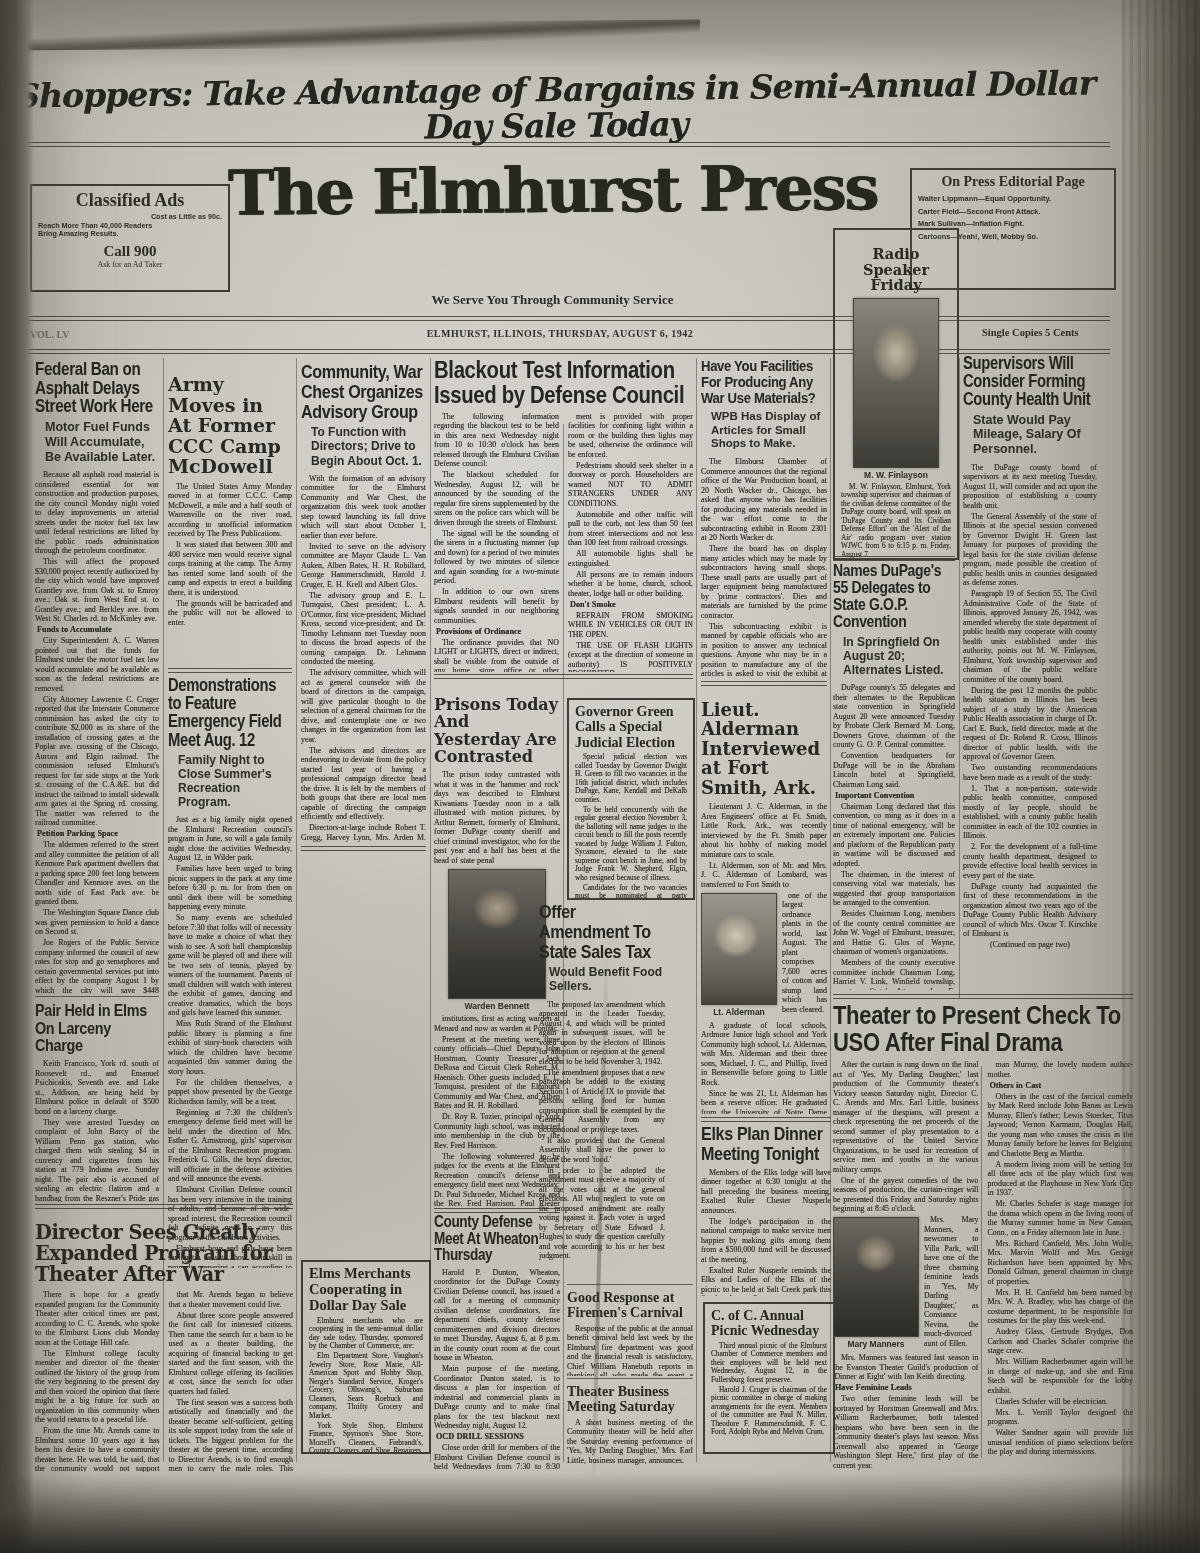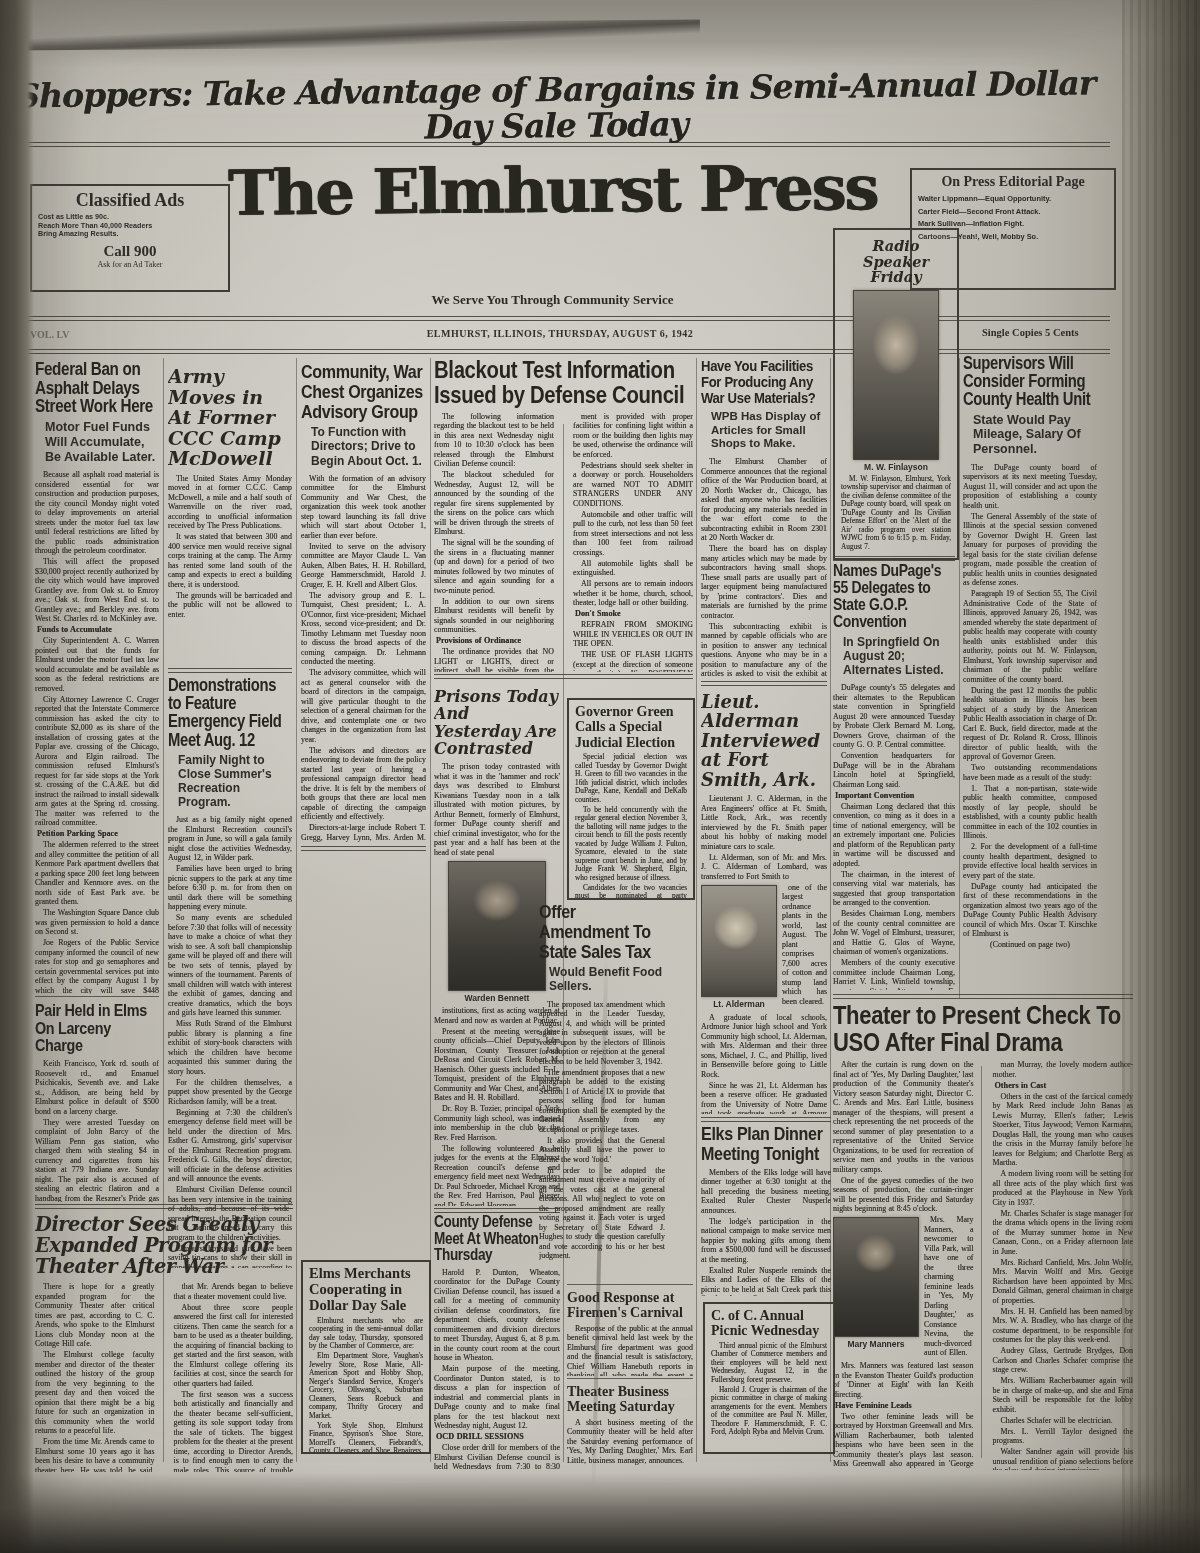--- a/index.html
+++ b/index.html
@@ -14,21 +14,21 @@
     font-family:"Liberation Serif",serif;color:#2f2d28;
   }
   .abs{position:absolute}
   .art{position:absolute;overflow:hidden;z-index:2}
   .body p{font:7.9px/9.5px "Liberation Serif",serif;text-align:justify;text-indent:8px;margin:0 0 1.5px;word-spacing:.4px;color:#34322c;text-shadow:0 0 .35px rgba(52,50,44,.7)}
   .body p.bh{font-weight:700;text-indent:2px;font-size:8.2px;color:#2b2a24}
   .body p.cont{text-align:center;text-indent:0}
   .small p{font-size:7.3px;line-height:8.5px}
   .h-sans{font-family:"Liberation Sans",sans-serif;font-weight:700;color:#26251f;letter-spacing:-.4px;line-height:1.04;margin:0 0 4px}
   .cond{width:118%;transform:scaleX(.847);transform-origin:0 0}
-  .h-si{font-family:"DejaVu Serif",serif;font-style:italic;font-weight:700;color:#2a2822;line-height:1.08;margin:4px 0 5px}
+  .h-si{font-family:"DejaVu Serif",serif;font-weight:700;color:#2a2822;line-height:1.08;margin:12px 0 5px}
   .h-ser{font-family:"Liberation Serif",serif;font-weight:700;color:#27261f;line-height:1.1;margin:0 0 3px}
   .sub{font-family:"Liberation Sans",sans-serif;font-weight:700;font-size:12px;line-height:1.18;color:#2d2c26;margin:2px 0 6px 10px}
   .caption{font:700 8.5px/10px "Liberation Sans",sans-serif;text-align:center;margin-top:2px;color:#2b2a24}
   .photo{border:1px solid #45423a;box-shadow:0 0 3px rgba(40,38,33,.4)}
   .photo-dark{background:
       radial-gradient(ellipse 40% 26% at 50% 30%, #a89d8c 0%, #7d7466 40%, transparent 62%),
       linear-gradient(180deg,#6e6a61 0%,#53504a 35%,#3b3933 70%,#2e2c28 100%)}
   .photo-mid{background:
       radial-gradient(ellipse 44% 28% at 50% 32%, #c0b5a2 0%, #8d8576 45%, transparent 64%),
       linear-gradient(180deg,#8a857b 0%,#6b675f 40%,#4c4a43 80%,#3c3a34 100%)}
@@ -37,40 +37,40 @@
       linear-gradient(180deg,#9b968c 0%,#7d786e 45%,#5a574f 85%,#46443d 100%)}
   .boxed{border:2px solid #3e3c35;padding:4px 6px;background:rgba(255,255,255,.04)}
   .vr{position:absolute;width:1px;background:rgba(62,59,51,.5);z-index:1}
   .dr{position:absolute;height:3px;border-top:1px solid rgba(52,50,43,.8);border-bottom:1px solid rgba(52,50,43,.8);z-index:1}
   .sr{position:absolute;height:1px;background:rgba(52,50,43,.7);z-index:1}
   .pfloat{float:left;margin:2px 5px 2px 0}
   .wrapzone p{text-indent:6px}
   .ed-list p{font:700 7.4px/10.5px "Liberation Sans",sans-serif;text-align:left;text-indent:0;margin:0 0 2px;color:#2b2a24}
   .edge{position:absolute;z-index:5;pointer-events:none}
   .vignette{position:absolute;inset:0;z-index:6;pointer-events:none;box-shadow:inset 0 0 140px rgba(58,54,45,.38)}
-  .twocol{display:flex;gap:19px}
+  .twocol{display:flex;gap:9px}
   .twocol > div{flex:1 1 0}
 </style>
 </head>
 <body>
 
 <div class="edge" style="left:0;top:0;width:1200px;height:68px;background:linear-gradient(180deg,#9d9a92 0%,#aaa79e 60%,transparent 100%)"></div>
 <div class="edge" style="left:0;top:22px;width:700px;height:26px;background:linear-gradient(178deg,transparent 30%,rgba(45,43,38,.55) 48%,rgba(45,43,38,.65) 55%,transparent 75%);transform:rotate(-.4deg)"></div>
 <div class="edge" style="left:0;top:0;width:34px;height:1553px;background:linear-gradient(90deg,#45423a 0%,#5a564d 45%,#837f75 80%,transparent 100%)"></div>
 <div class="edge" style="right:0;top:0;width:78px;height:1553px;background:repeating-linear-gradient(90deg,rgba(64,58,47,.22) 0 3px,rgba(125,118,106,.16) 3px 8px),linear-gradient(90deg,transparent 0%,rgba(84,78,66,.5) 45%,rgba(49,45,38,.85) 100%)"></div>
 <div class="edge" style="left:0;bottom:0;width:1200px;height:80px;background:linear-gradient(180deg,transparent 0%,rgba(72,68,60,.6) 45%,rgba(30,29,25,.95) 100%)"></div>
 <div class="edge" style="left:598px;top:950px;width:4px;height:540px;background:linear-gradient(180deg,transparent,rgba(70,66,58,.35) 30%,rgba(70,66,58,.42) 70%,transparent);transform:rotate(1.4deg)"></div>
 <div class="vignette"></div>
 
 <div class="abs" style="left:6px;top:72px;width:1100px;text-align:center;font:italic 700 33px/1.1 'DejaVu Serif',serif;letter-spacing:-1px;color:#26251f;transform:rotate(-.7deg);z-index:2;text-shadow:0 0 .5px rgba(38,37,31,.8)">Shoppers: Take Advantage of Bargains in Semi-Annual Dollar Day Sale Today</div>
 <div class="dr" style="left:22px;top:142px;width:1088px"></div>
 
 <div class="abs boxed" style="left:30px;top:184px;width:184px;height:96px;text-align:center;z-index:2">
   <div style="font:700 18px/20px 'Liberation Serif',serif">Classified Ads</div>
-  <div style="font:700 7.2px/8.6px 'Liberation Sans',sans-serif;text-align:left;margin-top:3px">Cost as Little as 90c.</div>
+  <div style="font:700 7.2px/8.6px 'Liberation Sans',sans-serif;text-align:right;margin-top:3px">Cost as Little as 90c.</div>
   <div style="font:700 7.2px/8.6px 'Liberation Sans',sans-serif;text-align:left">Reach More Than 40,000 Readers</div>
   <div style="font:700 7.2px/8.6px 'Liberation Sans',sans-serif;text-align:left">Bring Amazing Results.</div>
   <div style="font:700 15px/18px 'Liberation Serif',serif;margin-top:3px">Call 900</div>
   <div style="font:8px/9px 'Liberation Serif',serif">Ask for an Ad Taker</div>
 </div>
 
 <div class="abs" style="left:225px;top:158px;width:655px;text-align:center;font:700 62px/1.05 'DejaVu Serif',serif;color:#27261f;letter-spacing:-2px;text-shadow:1px 0 0 #27261f, 0 0 1px rgba(39,38,31,.7);z-index:2;transform:rotate(-.5deg)">The Elmhurst Press</div>
 <div class="abs" style="left:330px;top:292px;width:445px;text-align:center;font:700 13px/15px 'Liberation Serif',serif;color:#2b2a24;z-index:2">We Serve You Through Community Service</div>
 
 <div class="abs boxed" style="left:910px;top:168px;width:190px;height:110px;z-index:2">
@@ -406,16 +406,16 @@
   <h2 class="h-sans cond" style="font-size:17.5px">Supervisors Will Consider Forming County Health Unit</h2>
   <h3 class="sub" style="font-size:12.5px">State Would Pay Mileage, Salary Of Personnel.</h3>
   <div class="body">
       <p>The DuPage county board of supervisors at its next meeting Tuesday, August 11, will consider and act upon the proposition of establishing a county health unit.</p>
       <p>The General Assembly of the state of Illinois at the special session convened by Governor Dwight H. Green last January for purposes of providing the legal basis for the state civilian defense program, made possible the creation of public health units in counties designated as defense zones.</p>
       <p>Paragraph 19 of Section 55, The Civil Administrative Code of the State of Illinois, approved January 26, 1942, was amended whereby the state department of public health may cooperate with county health units established under this authority, points out M. W. Finlayson, Elmhurst, York township supervisor and chairman of the public welfare committee of the county board.</p>
       <p>During the past 12 months the public health situation in Illinois has been subject of a study by the American Public Health association in charge of Dr. Carl E. Buck, field director, made at the request of Dr. Roland R. Cross, Illinois director of public health, with the approval of Governor Green.</p>
       <p>Two outstanding recommendations have been made as a result of the study:</p>
       <p>1. That a non-partisan, state-wide public health committee, composed mostly of lay people, should be established, with a county public health committee in each of the 102 counties in Illinois.</p>
       <p>2. For the development of a full-time county health department, designed to provide effective local health services in every part of the state.</p>
-      <p>DuPage county had anticipated the first of these recommendations in the organization almost two years ago of the DuPage County Public Health Advisory council of which Mrs. Oscar T. Kirschke of Elmhurst is</p>
+      <p>DuPage county had acquainted the first of these recommendations in the organization almost two years ago of the DuPage County Public Health Advisory council of which Mrs. Oscar T. Kirschke of Elmhurst is</p>
       <p class="cont">(Continued on page two)</p>
     </div>
 </article>
 
 </body></html>

